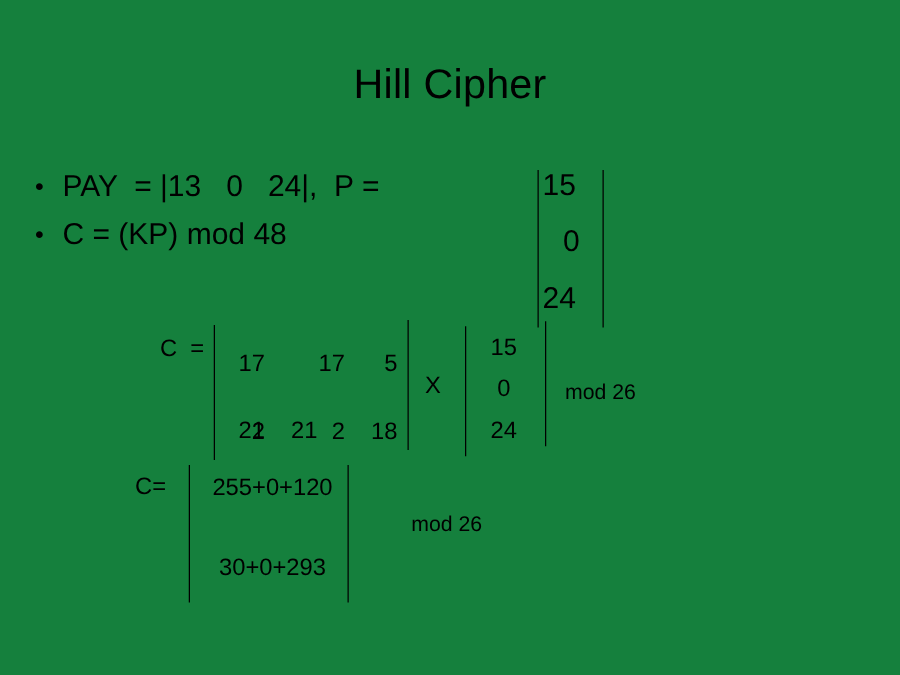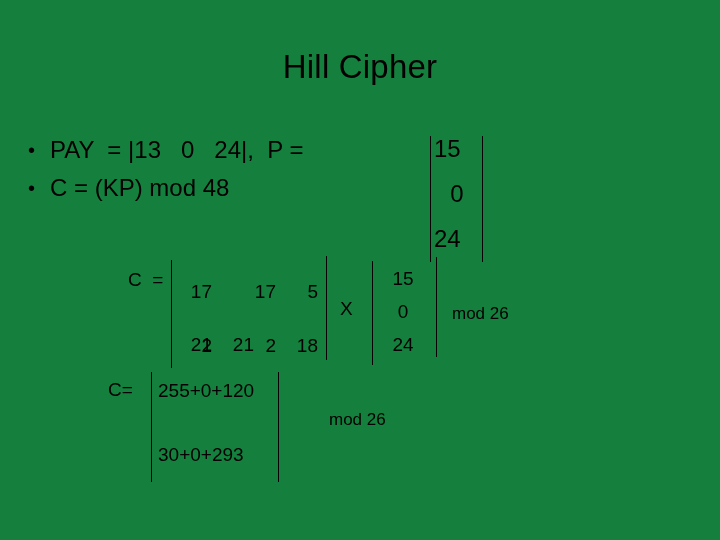--- a/index.html
+++ b/index.html
@@ -172,21 +172,21 @@
     top: 375px;
     width: 120px;
     height: 100px;
   }
   .summatrix .srow {
     position: absolute;
     left: 0;
     width: 120px;
     font-size: 19px;
     line-height: 31px;
-    text-align: left;
+    text-align: center;
   }
   .summatrix .s0 { top: 0px; }
   .summatrix .s1 { top: 32px; }
   .summatrix .s2 { top: 64px; }
 
   .mod-bottom {
     position: absolute;
     left: 329px;
     top: 409px;
     font-size: 17px;

